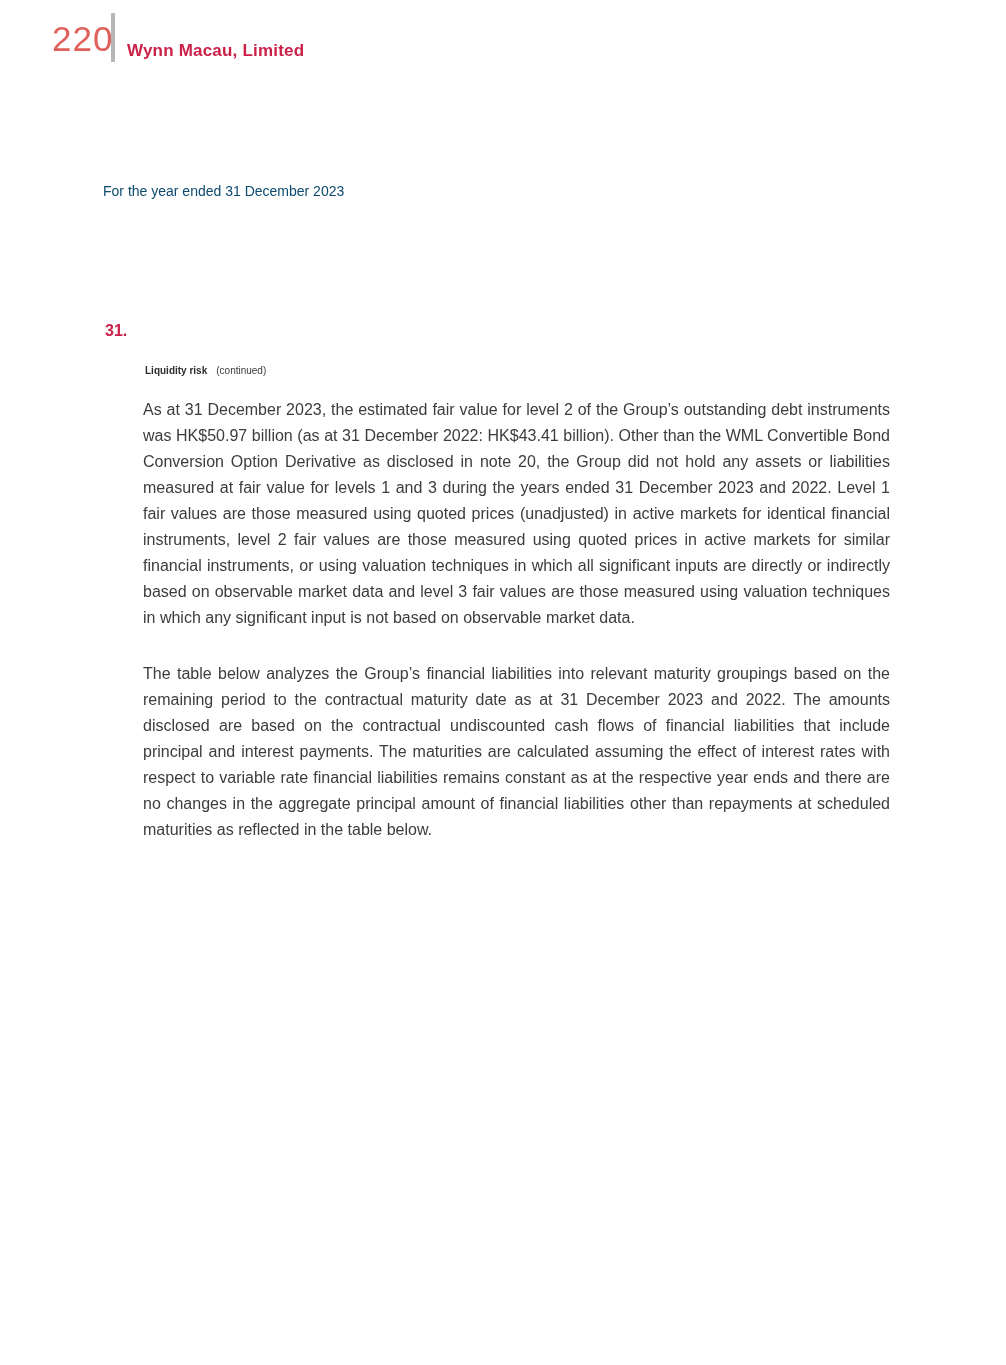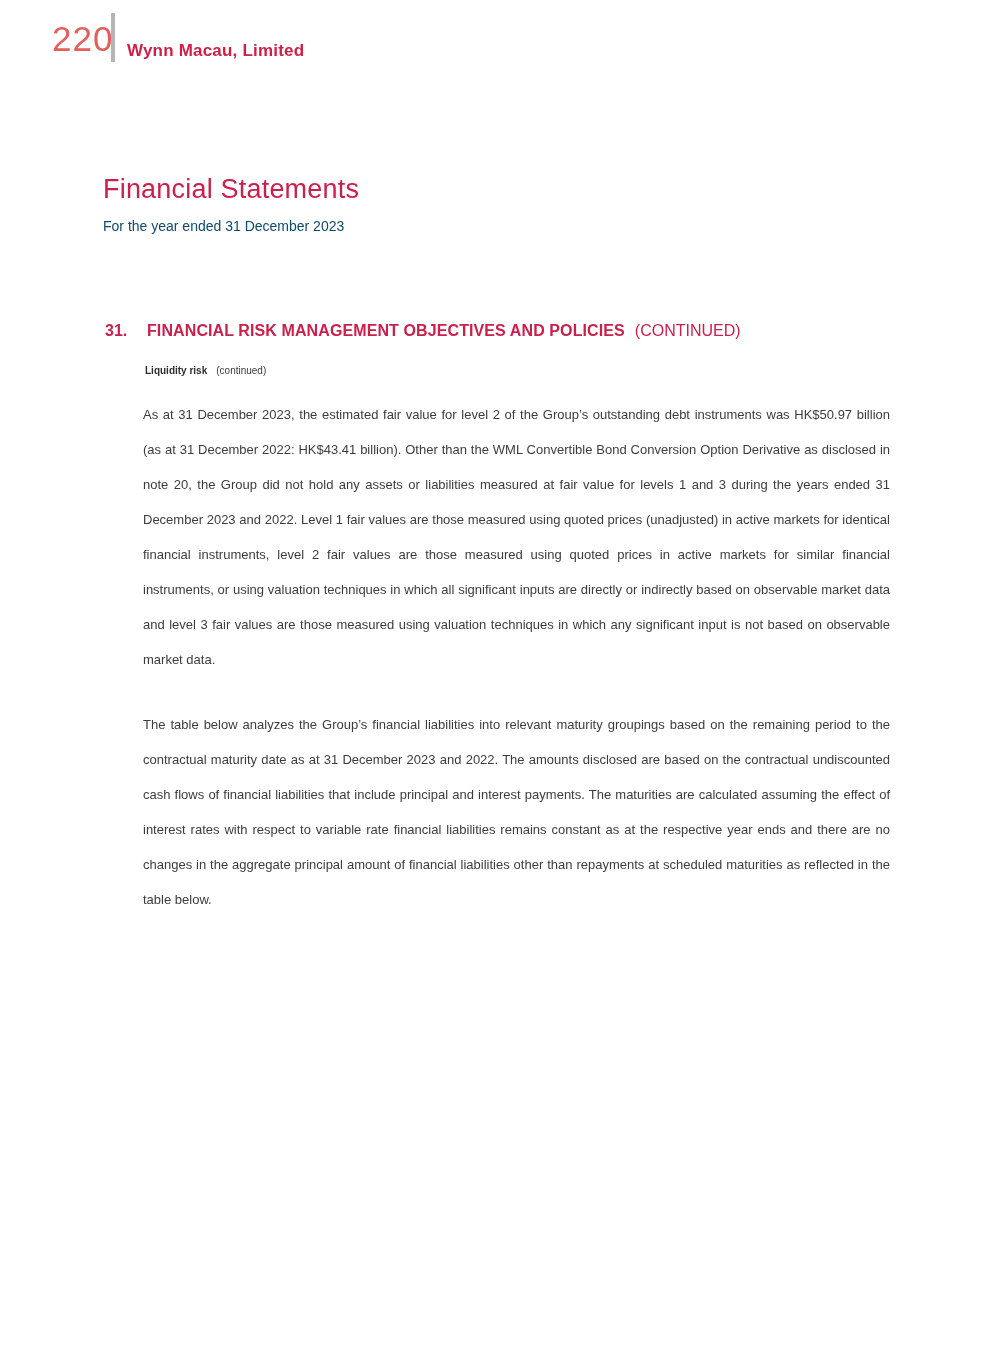--- a/index.html
+++ b/index.html
@@ -46,65 +46,62 @@
     font-size: 14px; font-weight: 400;
     color: #0c4a6e;
   }
 
   
   .note-section { position: absolute; left: 95px; top: 311px; width: 791px; }
   .section-heading {
     display: flex;
     font-size: 16px; line-height: 20px;
     color: #c9204c;
+    justify-content: space-between;
   }
   .section-number { width: 40px; flex: 0 0 40px; font-weight: bold; }
   .section-title { font-weight: bold; letter-spacing: 0.1px; }
   .section-continued { font-weight: 400; margin-left: 6px; }
 
   .subheading {
     margin-left: 40px; margin-top: 14px;
     font-size: 10px; line-height: 20px;
     color: #2e2e2e;
   }
   .subheading-strong { font-weight: bold; }
   .subheading-suffix { font-weight: 400; margin-left: 5px; color: #3c3c3c; }
 
   .body-para {
     margin-left: 40px; width: 751px;
-    font-size: 13px; line-height: 35px;
+    font-size: 16px; line-height: 26px;
     color: #3c3c3c;
     text-align: justify;
   }
   .body-para.first { margin-top: 12px; }
   .body-para.second { margin-top: 26px; }
 </style>
 </head>
 <body>
 
 <div class="page">
 
   <header class="masthead">
     <span class="page-number">220</span>
     <span class="masthead-rule"></span>
     <span class="brand">Wynn Macau, Limited</span>
   </header>
 
   <div class="doc-header">
-    <h1 class="doc-title">Financial Statements</h1>
     <div class="doc-period">For the year ended 31 December 2023</div>
   </div>
 
   <section class="note-section">
 
     <div class="section-heading">
       <span class="section-number">31.</span>
-      <span class="section-title-wrap">
-        <span class="section-title">FINANCIAL RISK MANAGEMENT OBJECTIVES AND POLICIES</span><span class="section-continued">(CONTINUED)</span>
-      </span>
     </div>
 
     <div class="subheading">
       <span class="subheading-strong">Liquidity risk</span><span class="subheading-suffix">(continued)</span>
     </div>
 
     <p class="body-para first">As at 31 December 2023, the estimated fair value for level 2 of the Group’s outstanding debt instruments was HK$50.97 billion (as at 31 December 2022: HK$43.41 billion). Other than the WML Convertible Bond Conversion Option Derivative as disclosed in note 20, the Group did not hold any assets or liabilities measured at fair value for levels 1 and 3 during the years ended 31 December 2023 and 2022. Level 1 fair values are those measured using quoted prices (unadjusted) in active markets for identical financial instruments, level 2 fair values are those measured using quoted prices in active markets for similar financial instruments, or using valuation techniques in which all significant inputs are directly or indirectly based on observable market data and level 3 fair values are those measured using valuation techniques in which any significant input is not based on observable market data.</p>
 
     <p class="body-para second">The table below analyzes the Group’s financial liabilities into relevant maturity groupings based on the remaining period to the contractual maturity date as at 31 December 2023 and 2022. The amounts disclosed are based on the contractual undiscounted cash flows of financial liabilities that include principal and interest payments. The maturities are calculated assuming the effect of interest rates with respect to variable rate financial liabilities remains constant as at the respective year ends and there are no changes in the aggregate principal amount of financial liabilities other than repayments at scheduled maturities as reflected in the table below.</p>
 

